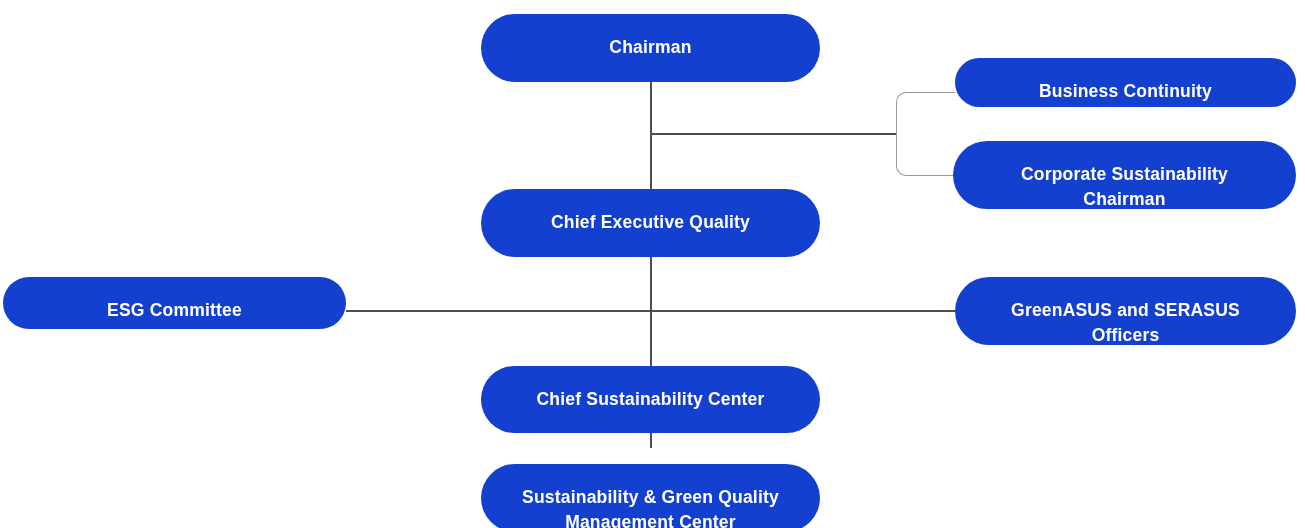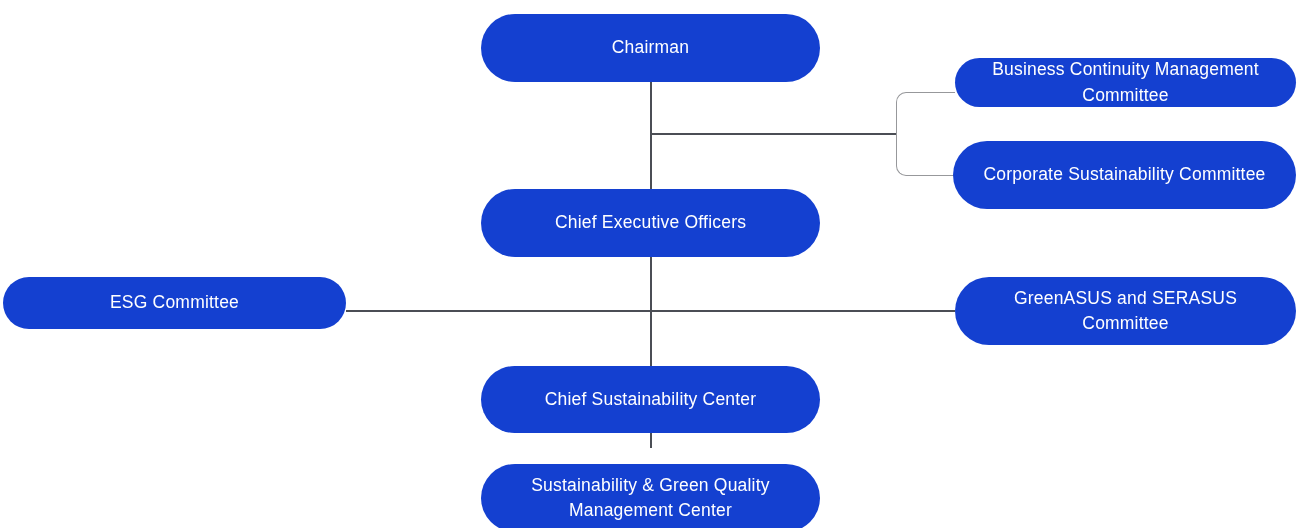--- a/index.html
+++ b/index.html
@@ -14,25 +14,25 @@
     height: 528px;
     background: #ffffff;
     overflow: hidden;
   }
   .node {
     position: absolute;
     background: var(--node-bg, #1440d0);
     color: var(--node-text, #ffffff);
     border-radius: 34px;
     display: flex;
-    align-items: center;
+    align-items: flex-start;
     justify-content: center;
     text-align: center;
     font-size: 17.5px;
-    font-weight: 400;
+    font-weight: 700;
     line-height: 1.45;
     letter-spacing: 0.2px;
     box-sizing: border-box;
     padding: 21px 28px;
   }
   .line {
     position: absolute;
     background: var(--line-dark, #4b4e55);
   }
   .line.v { width: 2px; }
@@ -76,33 +76,33 @@
 
   <div class="node n-chairman">
     <span>Chairman</span>
   </div>
 
   <div class="node n-bcmc">
     <span>Business Continuity Management Committee</span>
   </div>
 
   <div class="node n-csc">
-    <span>Corporate Sustainability Committee</span>
+    <span>Corporate Sustainability Chairman</span>
   </div>
 
   <div class="node n-ceo">
-    <span>Chief Executive Officers</span>
+    <span>Chief Executive Quality</span>
   </div>
 
   <div class="node n-esg">
     <span>ESG Committee</span>
   </div>
 
   <div class="node n-green">
-    <span>GreenASUS and SERASUS Committee</span>
+    <span>GreenASUS and SERASUS Officers</span>
   </div>
 
   <div class="node n-cso">
     <span>Chief Sustainability Center</span>
   </div>
 
   <div class="node n-sgqmc">
     <span>Sustainability &amp; Green Quality Management Center</span>
   </div>
 

